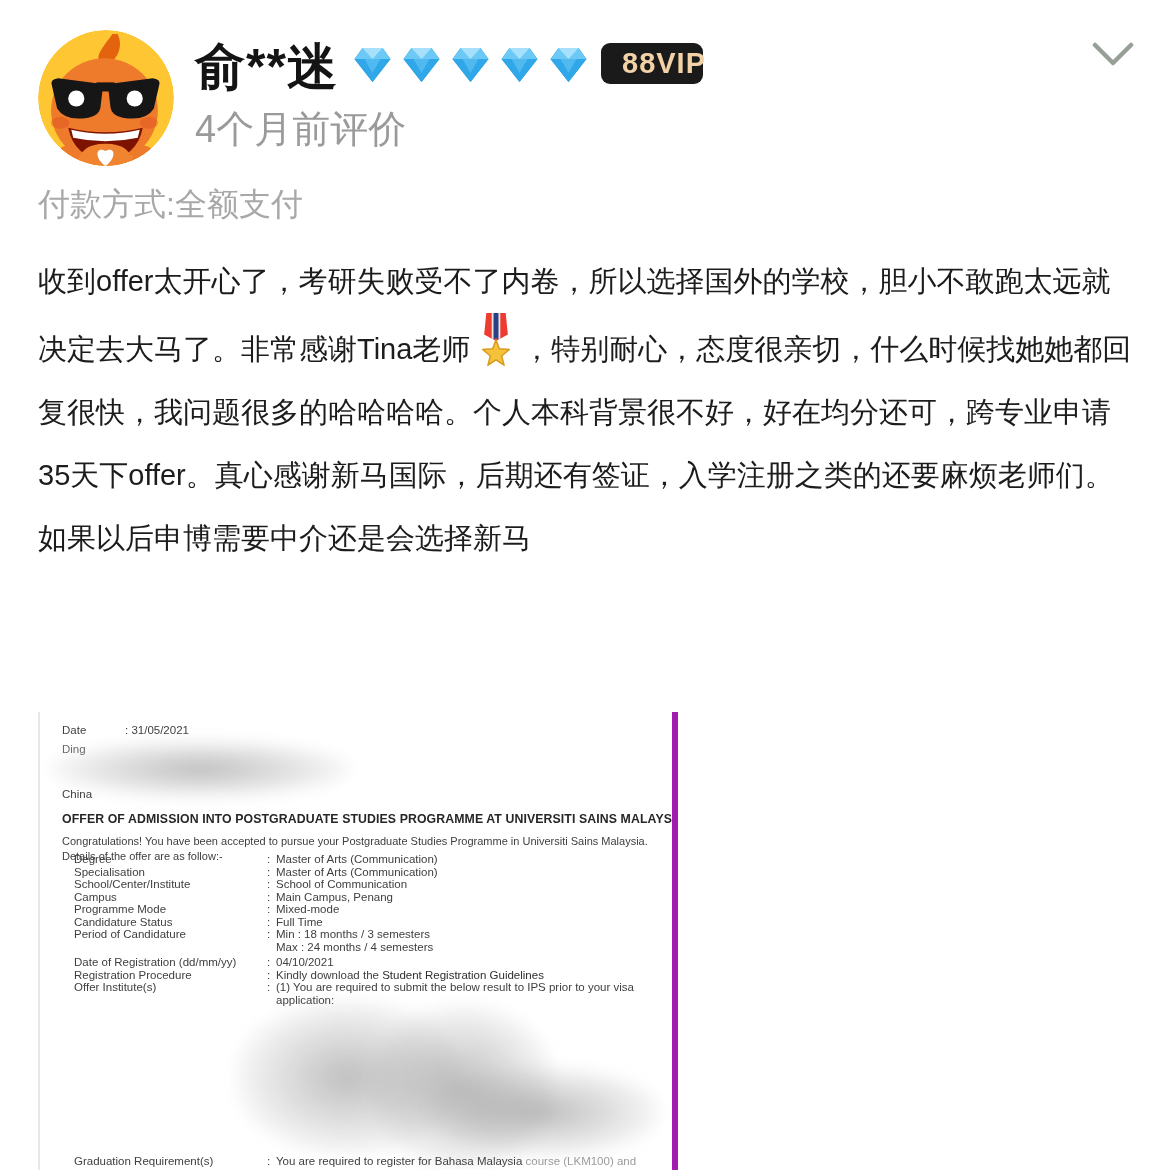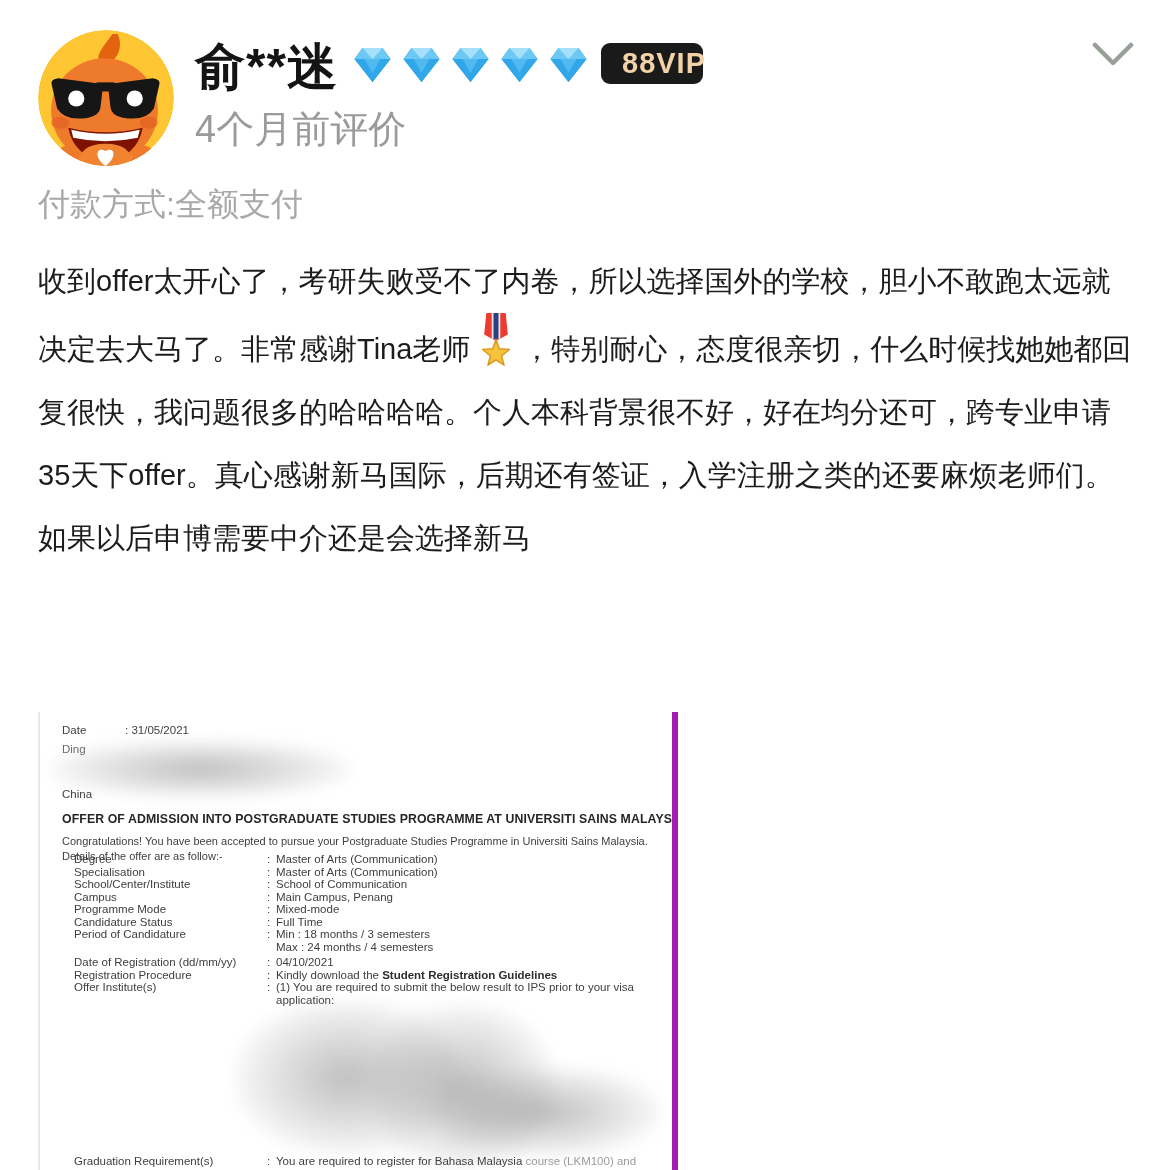--- a/index.html
+++ b/index.html
@@ -27,21 +27,21 @@
   .attachment { position:absolute; left:38px; top:712px; width:640px; height:458px; background:#fff;
                 border-left:2px solid #e7e8ea; border-right:6px solid #a21caf; overflow:hidden;
                 color:#404040; font-size:11.5px; }
   .doc-abs { position:absolute; white-space:nowrap; }
   .doc-title { font-weight:700; font-size:12.3px; color:#262626; letter-spacing:.1px; }
   .doc-intro { position:absolute; left:22px; top:122px; width:596px; font-size:11px; line-height:14.5px; color:#3e3e3e; white-space:normal; }
   .doc-row { position:absolute; left:0; width:640px; height:13px; }
   .doc-label { position:absolute; left:34px; }
   .doc-colon { position:absolute; left:227px; }
   .doc-value { position:absolute; left:236px; }
-  .doc-bold { font-weight:700; color:#2e2e2e; }
+  .doc-bold { font-weight:400; color:#2e2e2e; }
   .faded { color:#9b9b9b; filter:blur(.4px); }
   .blur-blob { position:absolute; filter:blur(7px); opacity:.55; border-radius:45%;
                background:radial-gradient(ellipse at center, rgba(110,110,110,.8), rgba(150,150,150,.35) 55%, rgba(200,200,200,0) 78%); }
 </style>
 </head>
 <body>
 
 <div class="page">
 
   <div class="avatar">

